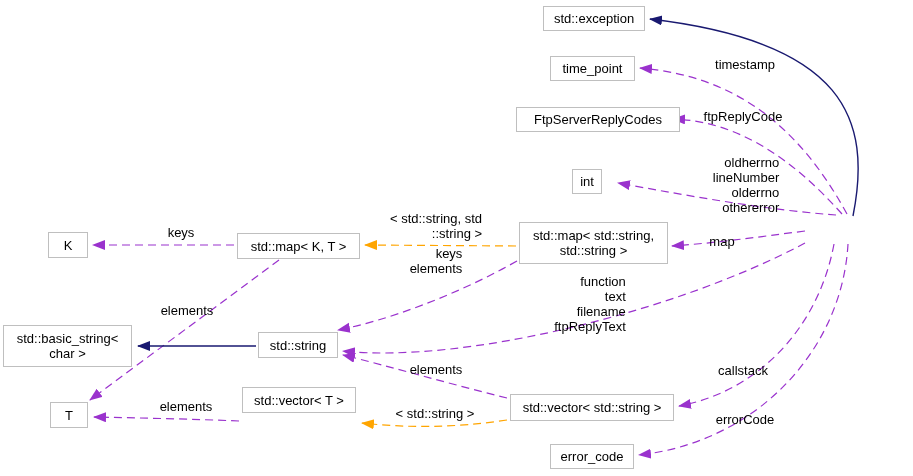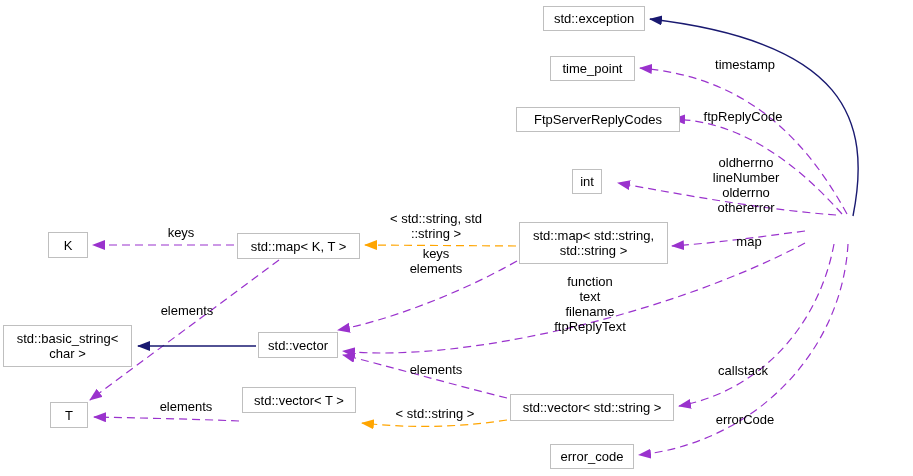--- a/index.html
+++ b/index.html
@@ -17,21 +17,21 @@
     display:flex;align-items:center;justify-content:center;
     text-align:center;white-space:pre-line;
   }
   .node.main{
     background:var(--main_node_fill,#bfbfbf);
     border:2px solid var(--main_node_border,#000);
   }
   .elabel{
     position:absolute;transform:translate(-50%,-50%);
     color:var(--text,#000);font-size:13px;line-height:15px;
-    text-align:center;white-space:pre-line;pointer-events:none;
+    text-align:right;white-space:pre-line;pointer-events:none;
   }
   .e-usage{stroke:var(--edge_usage,#9a32cd);fill:none;stroke-width:1.2px;stroke-dasharray:8 5;}
   .e-template{stroke:var(--edge_template,#ffa500);fill:none;stroke-width:1.2px;stroke-dasharray:8 5;}
   .e-inherit{stroke:var(--edge_inheritance,#191970);fill:none;stroke-width:1.4px;}
   .mk-usage{fill:var(--edge_usage,#9a32cd);}
   .mk-template{fill:var(--edge_template,#ffa500);}
   .mk-inherit{fill:var(--edge_inheritance,#191970);}
 </style>
 </head>
 <body>
@@ -72,33 +72,33 @@
   <div class="node" style="left:543px;top:6px;width:102px;height:25px">std::exception</div>
   <div class="node" style="left:550px;top:56px;width:85px;height:25px">time_point</div>
   <div class="node" style="left:516px;top:107px;width:164px;height:25px">FtpServerReplyCodes</div>
   <div class="node" style="left:572px;top:169px;width:30px;height:25px">int</div>
   <div class="node" style="left:519px;top:222px;width:149px;height:42px">std::map&lt; std::string,
 std::string &gt;</div>
   <div class="node" style="left:48px;top:232px;width:40px;height:26px">K</div>
   <div class="node" style="left:237px;top:233px;width:123px;height:26px">std::map&lt; K, T &gt;</div>
   <div class="node" style="left:3px;top:325px;width:129px;height:42px">std::basic_string&lt;
 char &gt;</div>
-  <div class="node" style="left:258px;top:332px;width:80px;height:26px">std::vector</div>
+  <div class="node" style="left:258px;top:332px;width:80px;height:26px">std::string</div>
   <div class="node" style="left:50px;top:402px;width:38px;height:26px">T</div>
   <div class="node" style="left:242px;top:387px;width:114px;height:26px">std::vector&lt; T &gt;</div>
   <div class="node" style="left:510px;top:394px;width:164px;height:27px">std::vector&lt; std::string &gt;</div>
   <div class="node" style="left:550px;top:444px;width:84px;height:25px">error_code</div>
 
   <div class="elabel" style="left:745px;top:64px">timestamp</div>
   <div class="elabel" style="left:743px;top:116px">ftpReplyCode</div>
   <div class="elabel" style="left:746px;top:185px">oldherrno
 lineNumber
 olderrno
 othererror</div>
-  <div class="elabel" style="left:749px;top:241px">map</div>
+  <div class="elabel" style="left:722px;top:241px">map</div>
   <div class="elabel" style="left:590px;top:304px">function
 text
 filename
 ftpReplyText</div>
   <div class="elabel" style="left:743px;top:370px">callstack</div>
   <div class="elabel" style="left:745px;top:419px">errorCode</div>
   <div class="elabel" style="left:436px;top:226px">&lt; std::string, std
 ::string &gt;</div>
   <div class="elabel" style="left:436px;top:261px">keys
 elements</div>

